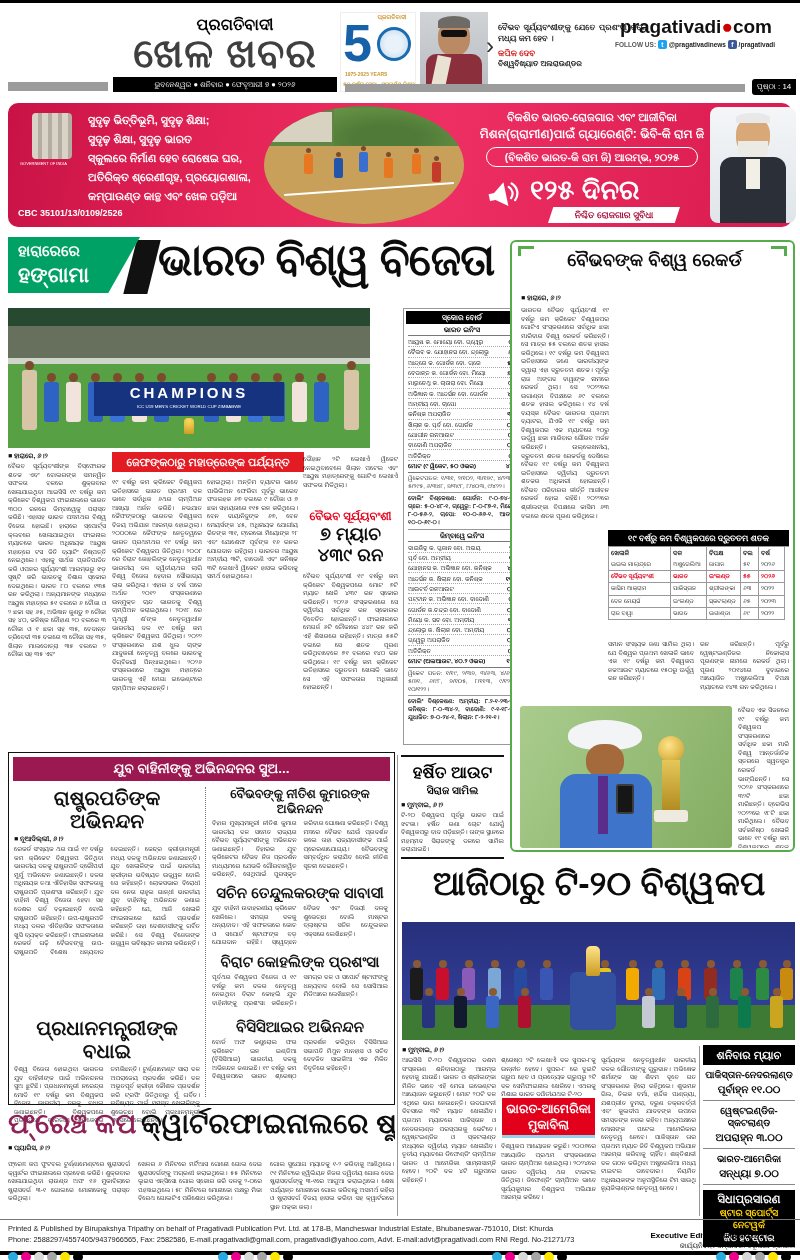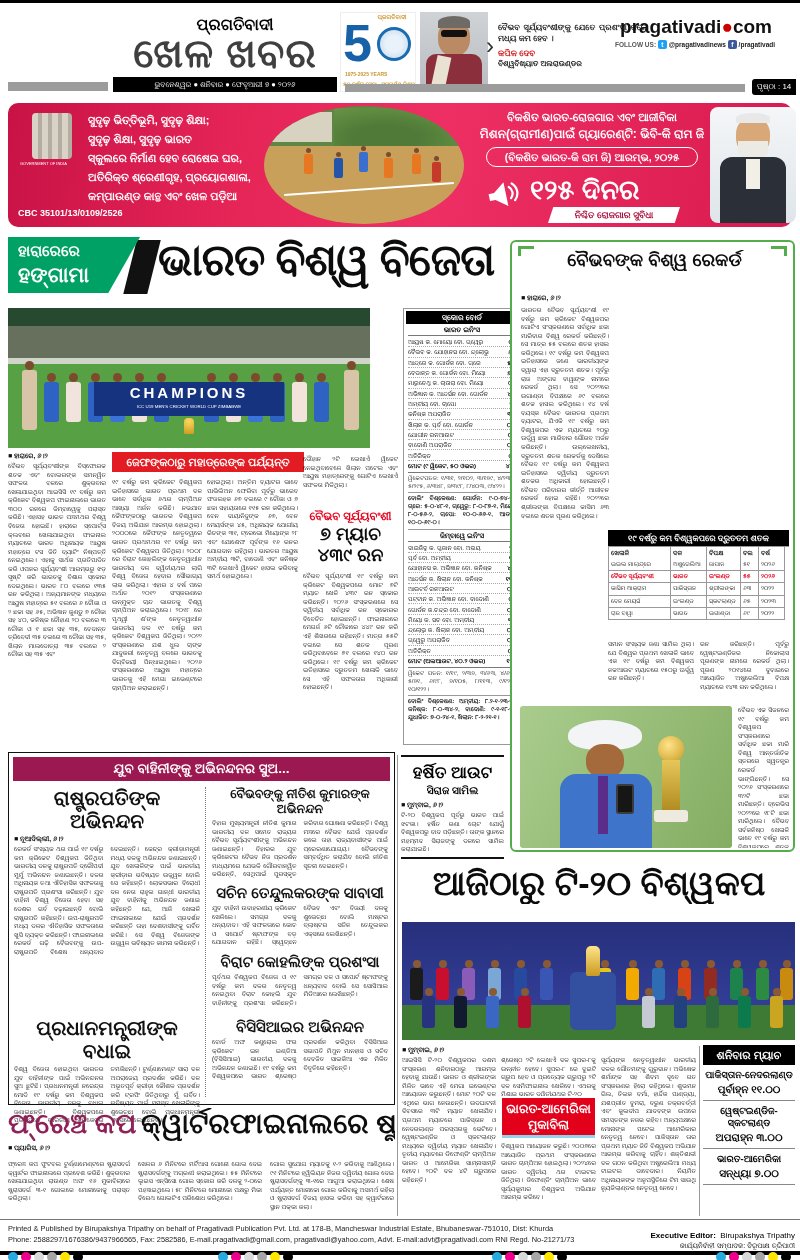--- a/index.html
+++ b/index.html
@@ -452,25 +452,30 @@
         </div>
         <div>
           <div class="mteams ov">ୱେଷ୍ଟଇଣ୍ଡିଜ-ସ୍କଟଲାଣ୍ଡ</div>
           <div class="mtime ov">ଅପରାହ୍ନ ୩.୦୦</div>
         </div>
         <div>
           <div class="mteams ov">ଭାରତ-ଆମେରିକା</div>
           <div class="mtime ov">ସନ୍ଧ୍ୟା ୭.୦୦</div>
         </div>
       </div>
+    <div class="livebox" style="margin-top:5px">
+      <div class="b ov" style="font-size:11.5px">ସିଧାପ୍ରସାରଣ</div>
+      <div class="b ov" style="font-size:9.5px;color:#ffd400;margin-top:1px">ଷ୍ଟାର ସ୍ପୋର୍ଟ୍ସ ନେଟୱର୍କ</div>
+      <div class="b ov" style="font-size:9.5px;margin-top:1px">ଜିଓ ହଟଷ୍ଟାର</div>
+    </div>
   </div>
 
   <div class="ab" style="left:0;top:1219px;width:800px;height:1px;background:#777"></div>
   <div class="ab ov" style="left:8px;top:1224px;width:570px;font-size:7.4px;color:#222;white-space:nowrap">Printed &amp; Published by Birupakshya Tripathy on behalf of Pragativadi Publication Pvt. Ltd. at 178-B, Mancheswar Industrial Estate, Bhubaneswar-751010, Dist: Khurda</div>
-  <div class="ab ov" style="left:8px;top:1235px;width:570px;font-size:7.4px;color:#222;white-space:nowrap">Phone: 2588297/1676386/9437966565, Fax: 2582586, E-mail.pragativadi@gmail.com, pragativadi@yahoo.com, Advt. E-mail:advt@pragativadi.com RNI Regd. No-21271/73</div>
+  <div class="ab ov" style="left:8px;top:1235px;width:570px;font-size:7.4px;color:#222;white-space:nowrap">Phone: 2588297/4557405/9437966565, Fax: 2582586, E-mail.pragativadi@gmail.com, pragativadi@yahoo.com, Advt. E-mail:advt@pragativadi.com RNI Regd. No-21271/73</div>
   <div class="ab" style="left:590px;top:1224px;width:205px;text-align:right">
     <span class="b" style="font-size:8px">Executive Editor:</span>
     <span style="font-size:8px">Birupakshya Tripathy</span>
     <div class="ov" style="font-size:7px">କାର୍ଯ୍ୟନିର୍ବାହୀ ସମ୍ପାଦକ: ବିରୂପାକ୍ଷ ତ୍ରିପାଠୀ</div>
   </div>
   <div class="ab rule" style="left:0;top:1251px;width:800px;height:4px"></div>
   <div class="ab dots" style="left:8px;top:1247px"><span style="background:#29abe2"></span><span style="background:#ec008c"></span><span style="background:#d9d9d9"></span><span style="background:#a6a6a6"></span><span style="background:#ffe600"></span><span style="background:#000"></span></div>
   <div class="ab dots" style="left:218px;top:1247px"><span style="background:#29abe2"></span><span style="background:#ec008c"></span><span style="background:#d9d9d9"></span><span style="background:#a6a6a6"></span><span style="background:#ffe600"></span><span style="background:#000"></span></div>
   <div class="ab dots" style="left:492px;top:1247px"><span style="background:#29abe2"></span><span style="background:#ec008c"></span><span style="background:#d9d9d9"></span><span style="background:#a6a6a6"></span><span style="background:#ffe600"></span><span style="background:#000"></span></div>
   <div class="ab dots" style="left:716px;top:1247px"><span style="background:#29abe2"></span><span style="background:#ec008c"></span><span style="background:#d9d9d9"></span><span style="background:#a6a6a6"></span><span style="background:#ffe600"></span><span style="background:#000"></span></div>

